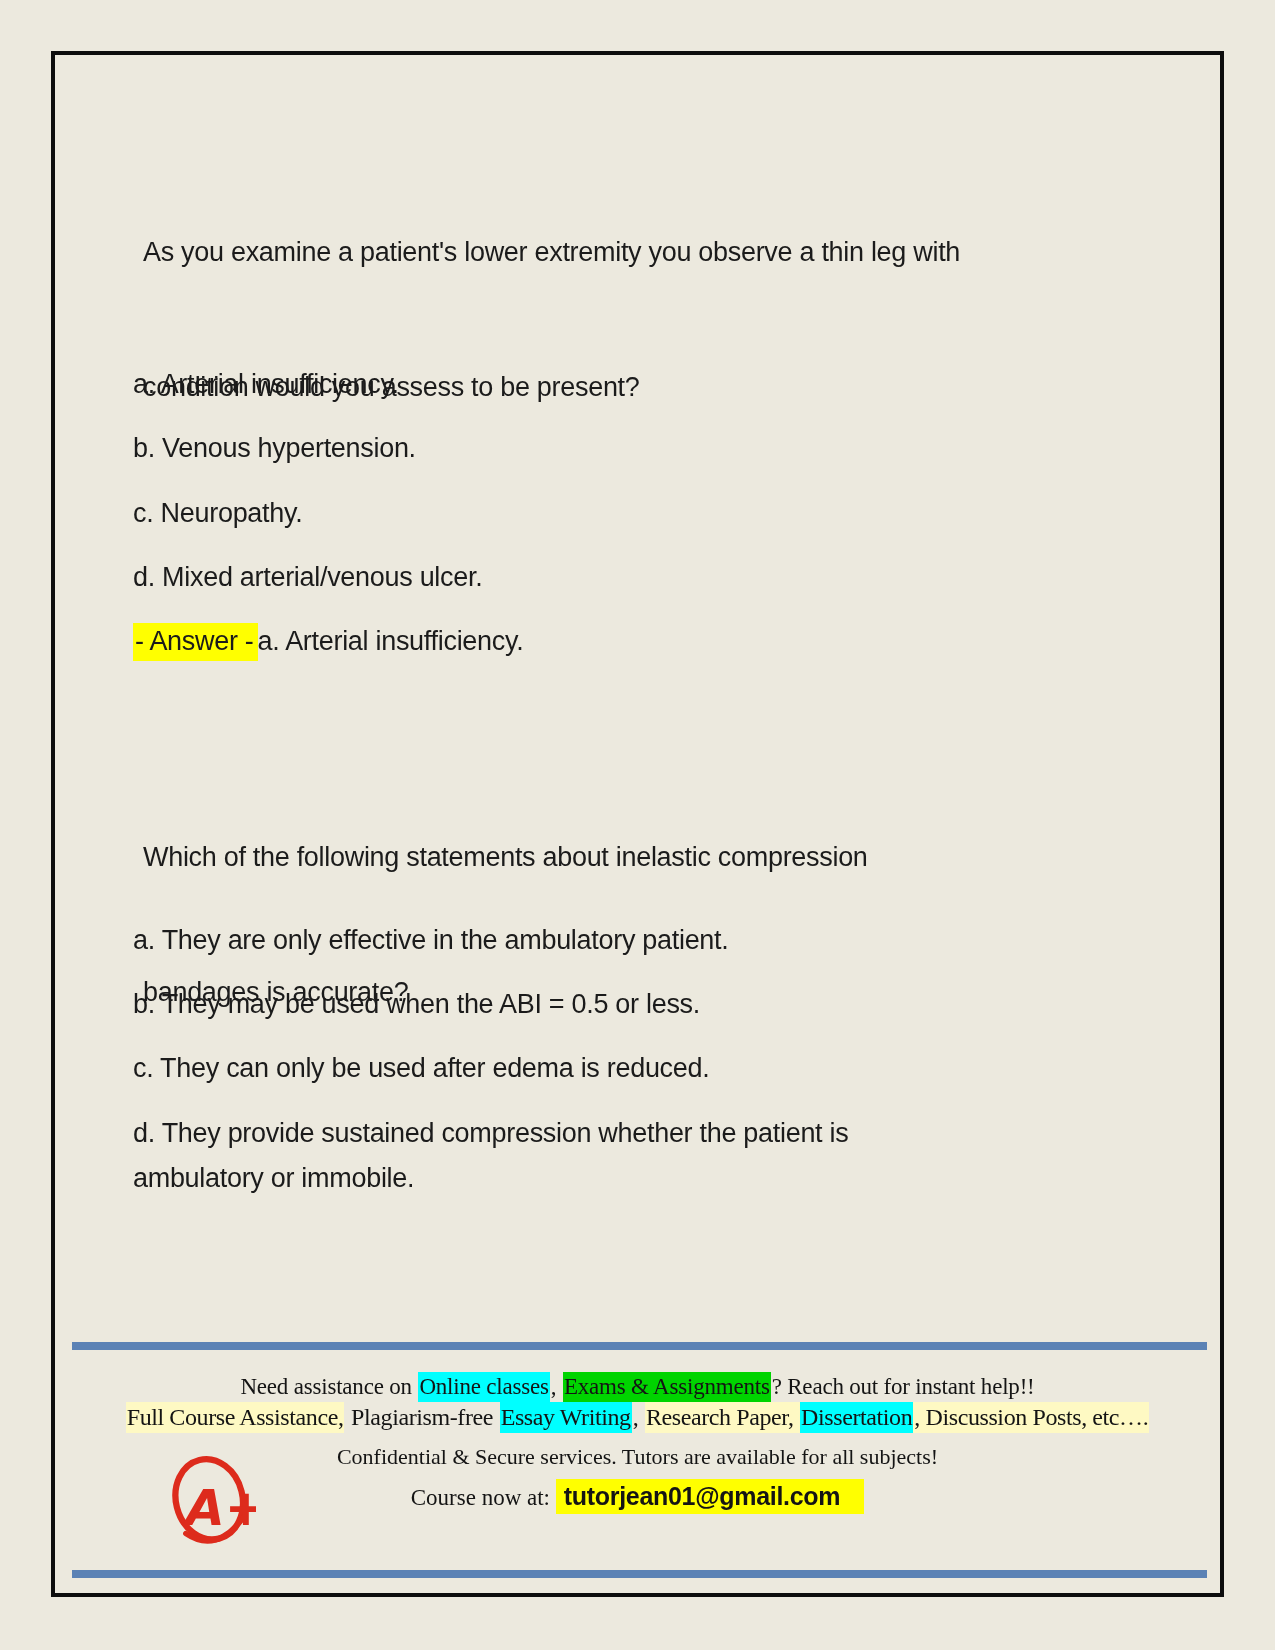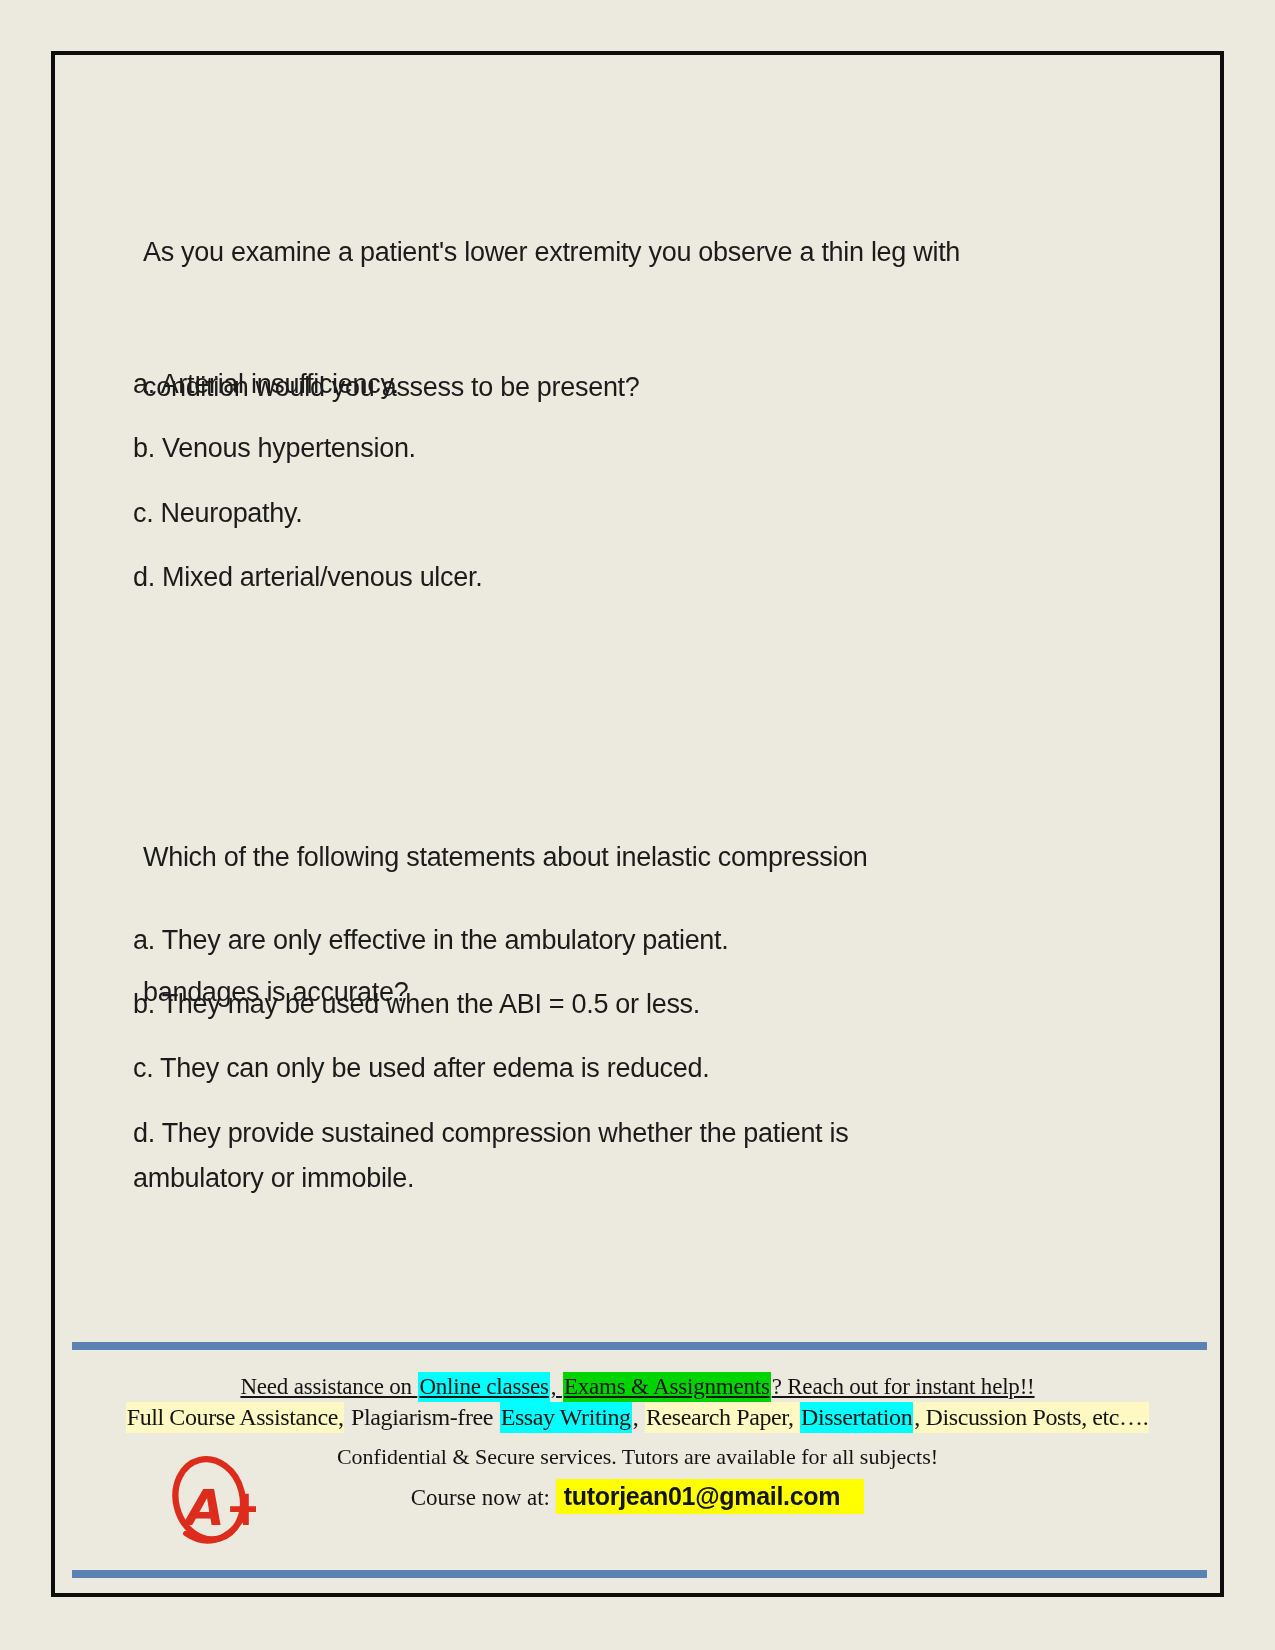--- a/index.html
+++ b/index.html
@@ -55,21 +55,21 @@
   #divider-top { top: 1342px; }
   #divider-bottom { top: 1570px; }
 
   .footer-center {
     position: absolute; left: 51px; width: 1173px;
     text-align: center;
     font-family: "Liberation Serif", serif;
     color: #141414;
     white-space: pre-wrap;
   }
-  #ad-line1 { top: 1374px; font-size: 23px; letter-spacing: -0.2px; text-decoration: underline; }
+  #ad-line1 { top: 1374px; font-size: 23px; letter-spacing: -0.2px; }
   #ad-line2 { top: 1404px; font-size: 24px; letter-spacing: -0.4px; }
   #confidential-line { top: 1444px; font-size: 22px; }
   #email-line { top: 1482px; font-size: 23px; }
   #ad-line1 span, #ad-line2 span { padding: 2px 1px 3px 1px; }
 
   .email-address {
     font-family: "Liberation Sans", sans-serif;
     font-weight: bold; font-size: 25px;
     background: #ffff00; padding: 3px 24px 4px 8px;
     letter-spacing: -0.3px;
@@ -90,20 +90,21 @@
   <div class="qtext" id="q1">
     <div>As you examine a patient's lower extremity you observe a thin leg with</div>
     <div>condition would you assess to be present?</div>
   </div>
 
   <div class="opt" id="q1-opt-a">a. Arterial insufficiency.</div>
   <div class="opt" id="q1-opt-b">b. Venous hypertension.</div>
   <div class="opt" id="q1-opt-c">c. Neuropathy.</div>
   <div class="opt" id="q1-opt-d">d. Mixed arterial/venous ulcer.</div>
 
+  <div class="opt" id="answer-line"><span class="answer-mark">- Answer -</span><span>a. Arterial insufficiency.</span></div>
 
   <div class="qtext" id="q2">
     <div>Which of the following statements about inelastic compression</div>
     <div>bandages is accurate?</div>
   </div>
 
   <div class="opt" id="q2-opt-a">a. They are only effective in the ambulatory patient.</div>
   <div class="opt" id="q2-opt-b">b. They may be used when the ABI = 0.5 or less.</div>
   <div class="opt" id="q2-opt-c">c. They can only be used after edema is reduced.</div>
   <div class="opt" id="q2-opt-d">d. They provide sustained compression whether the patient is ambulatory or immobile.</div>

